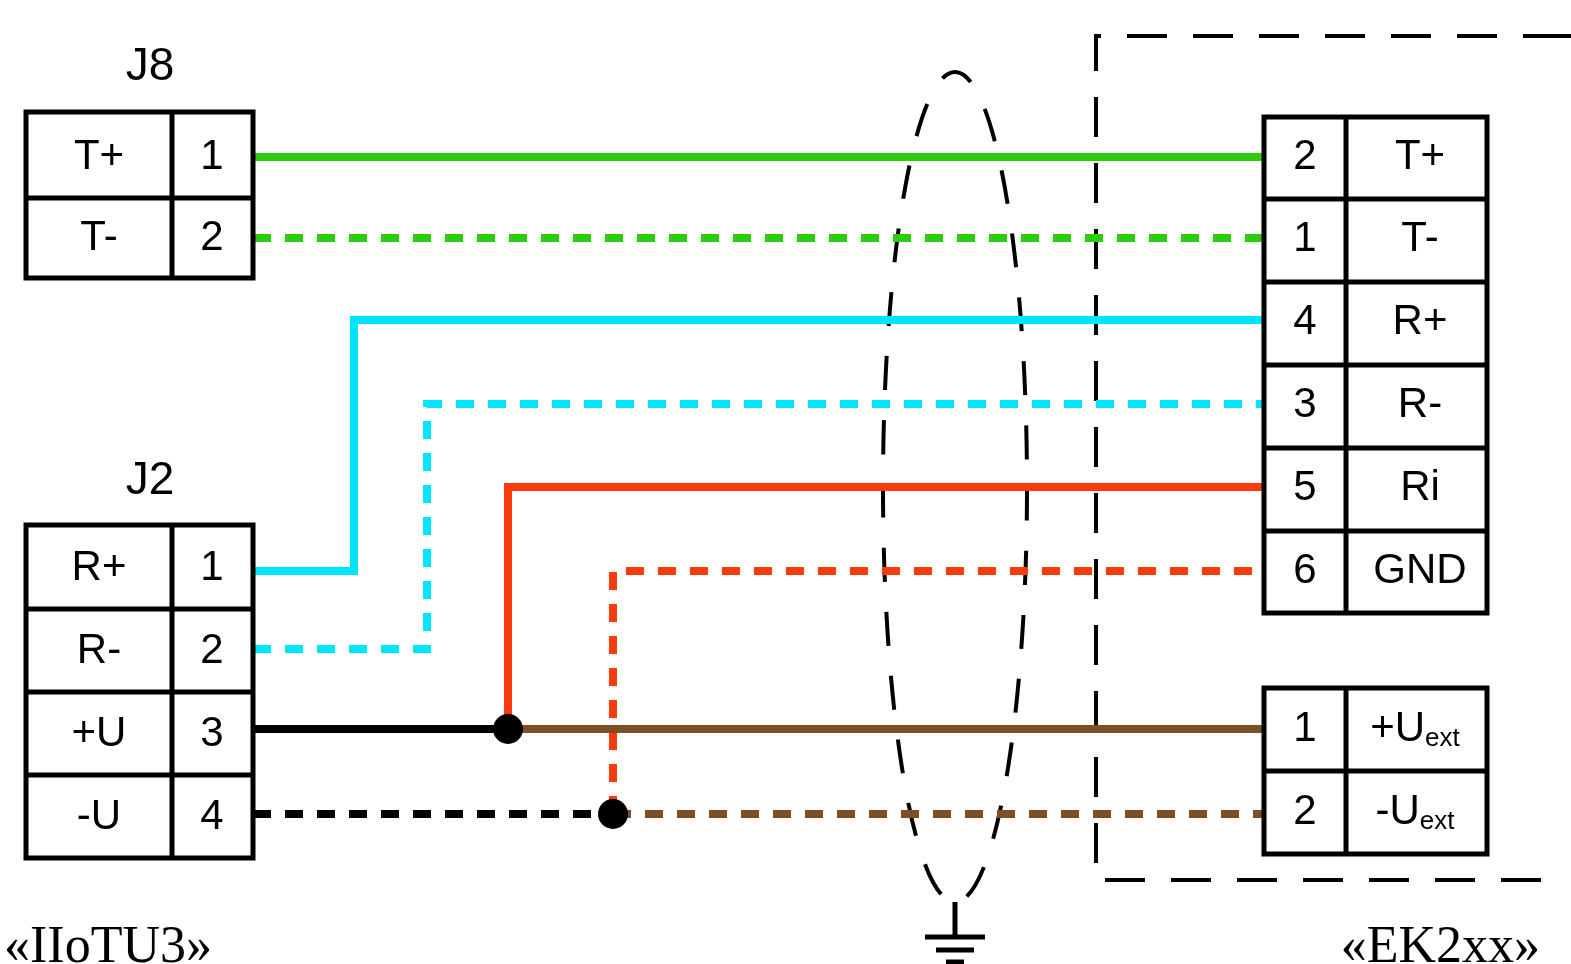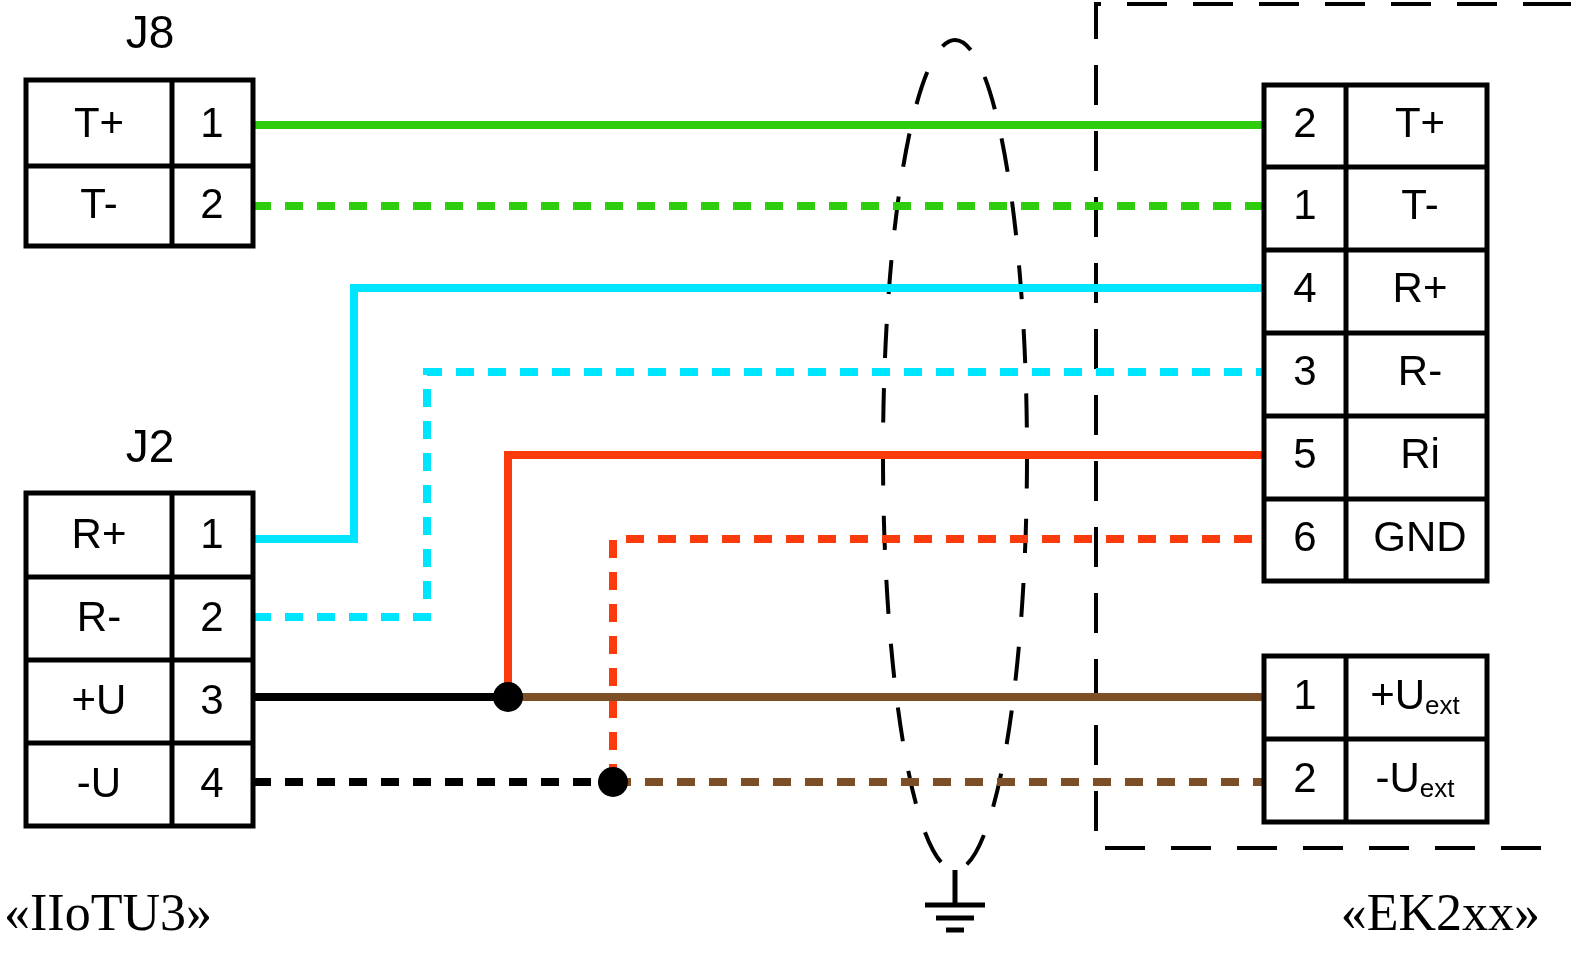--- a/index.html
+++ b/index.html
@@ -10,20 +10,21 @@
   body {
     width: 1571px;
     height: 964px;
     font-family: "Liberation Sans", sans-serif;
     overflow: hidden;
   }
   #diagram-root {
     position: relative;
     width: 1571px;
     height: 912px;
+    margin-top: 32px;
   }
   svg.diagram {
     display: block;
     width: 1571px;
     height: 964px;
   }
   .cell-text {
     font-family: "Liberation Sans", sans-serif;
     font-size: 42px;
     text-anchor: middle;

